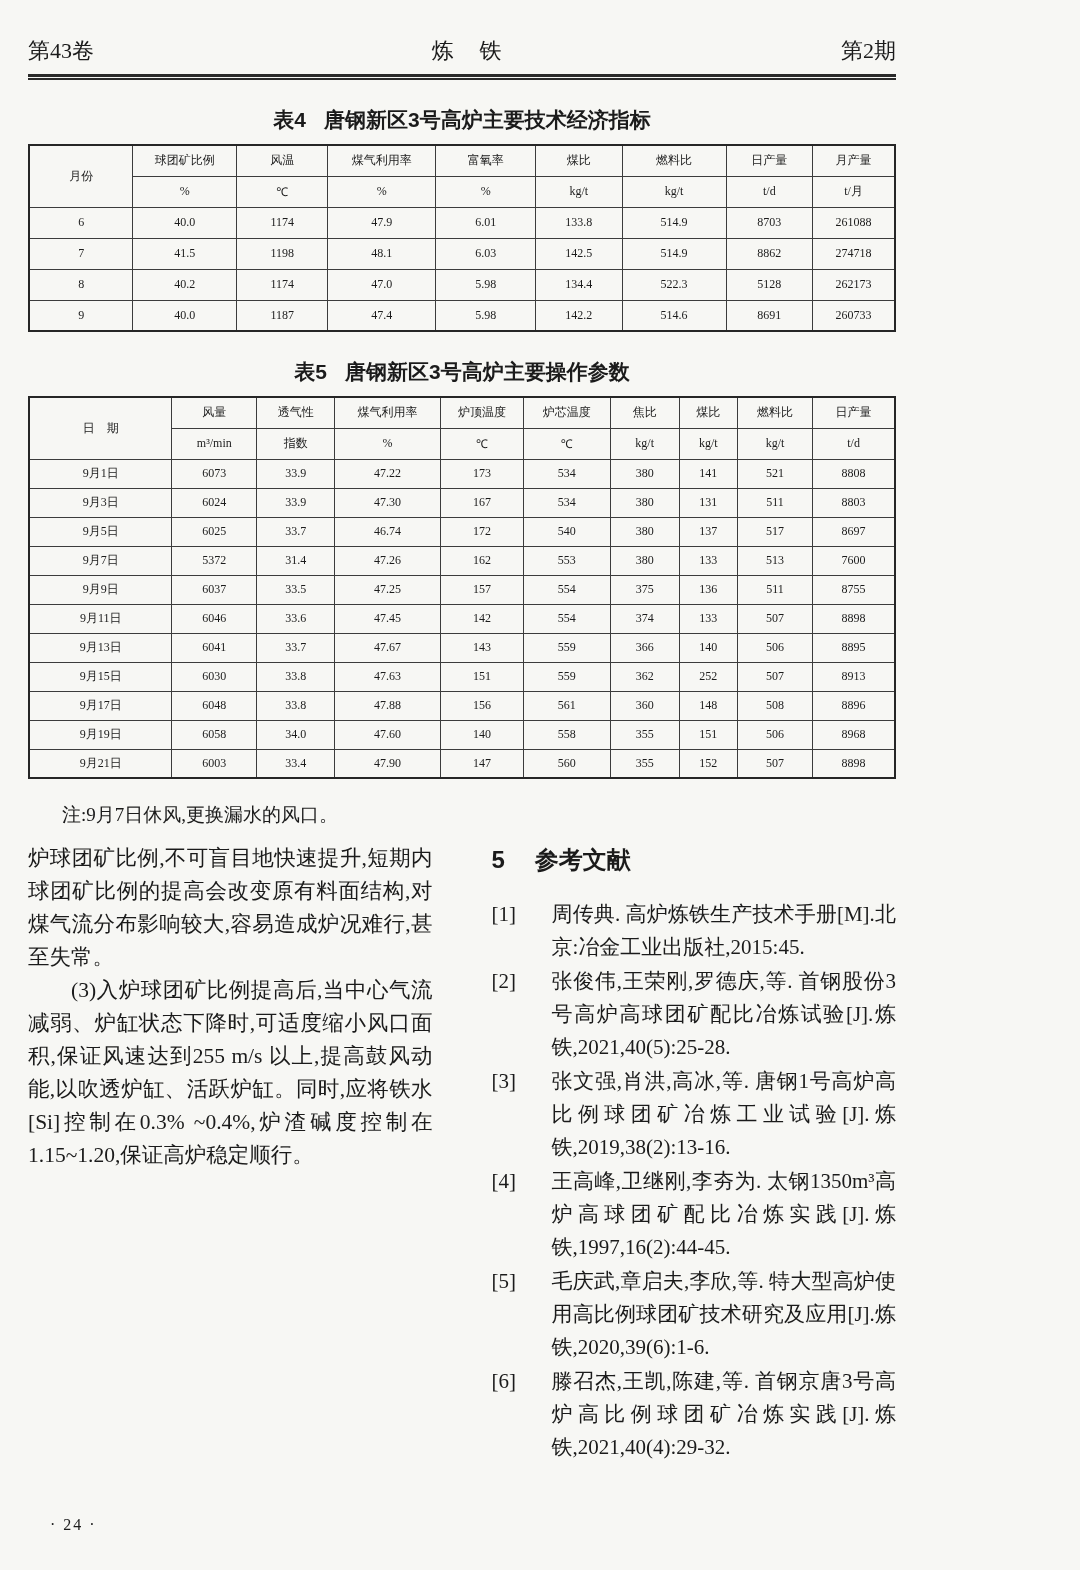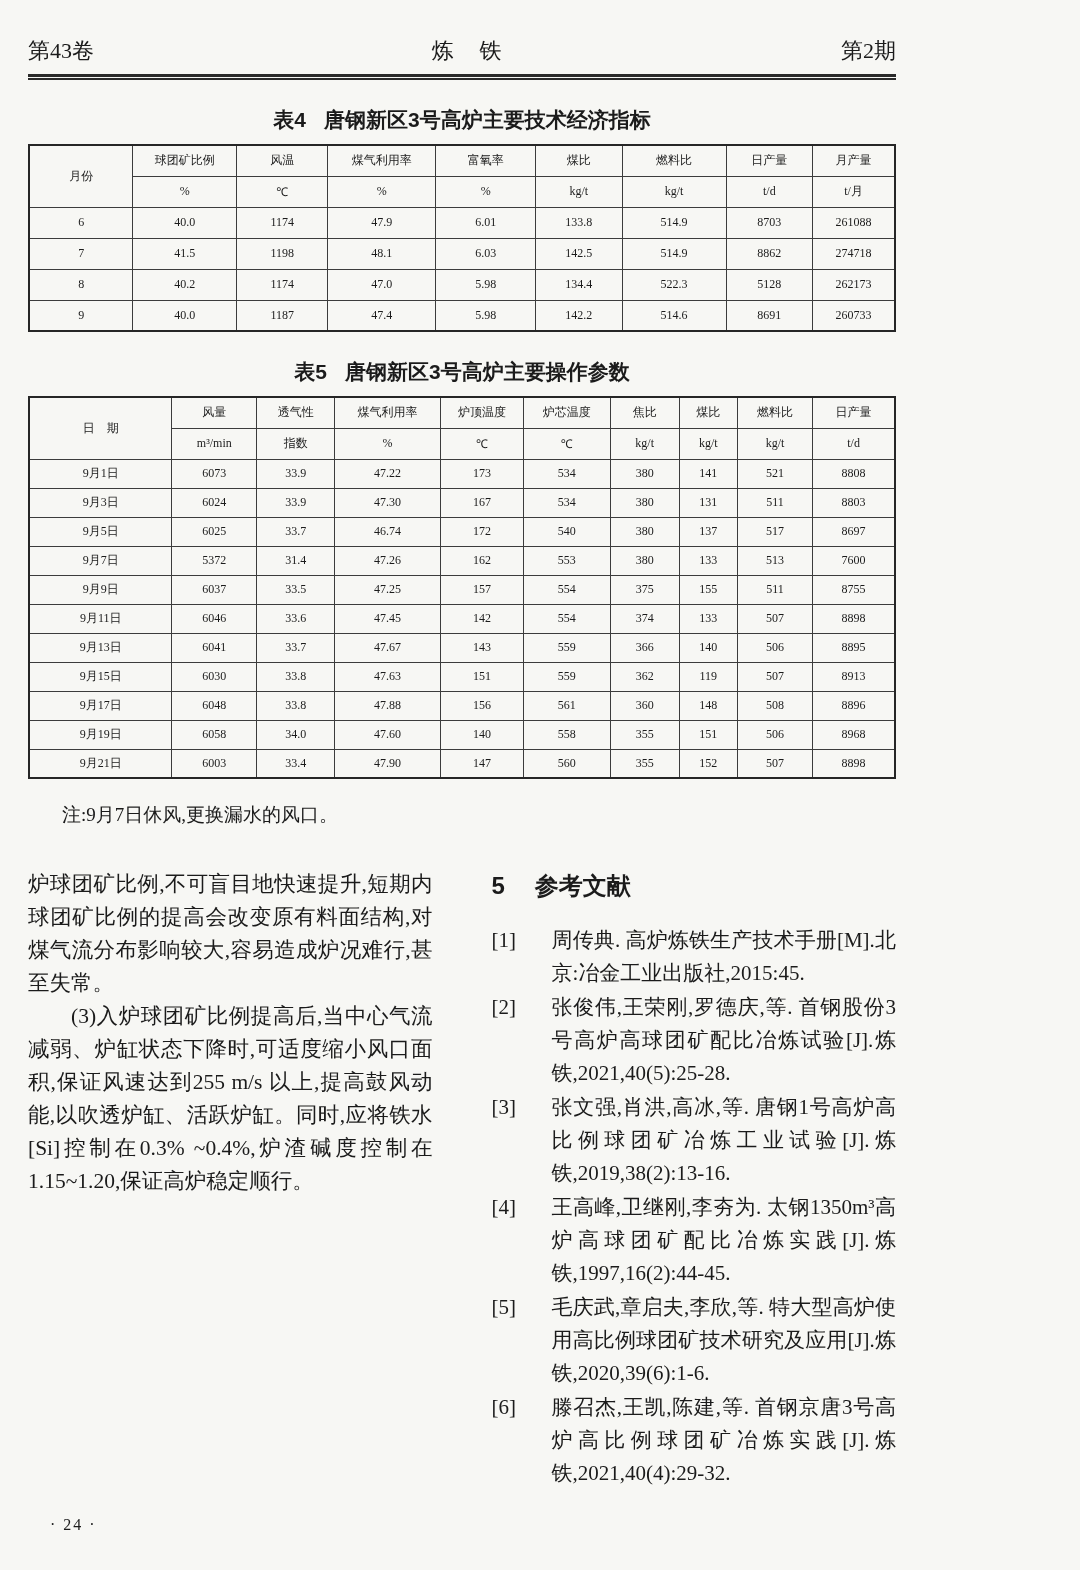--- a/index.html
+++ b/index.html
@@ -67,21 +67,21 @@
   .table-note {
     font-size: 19px;
     margin-top: 23px;
     padding-left: 34px;
   }
 
   
   .columns {
     display: flex;
     gap: 59px;
-    margin-top: 40px;
+    margin-top: 14px;
   }
   .col { flex: 1; min-width: 0; }
   .col-left p {
     margin: 0;
     font-size: 21.5px;
     line-height: 33px;
     text-align: justify;
   }
   .col-left p.indent { text-indent: 2em; }
 
@@ -299,21 +299,21 @@
           <td>7600</td>
         </tr>
         <tr>
           <td>9月9日</td>
           <td>6037</td>
           <td>33.5</td>
           <td>47.25</td>
           <td>157</td>
           <td>554</td>
           <td>375</td>
-          <td>155</td>
+          <td>136</td>
           <td>511</td>
           <td>8755</td>
         </tr>
         <tr>
           <td>9月11日</td>
           <td>6046</td>
           <td>33.6</td>
           <td>47.45</td>
           <td>142</td>
           <td>554</td>
@@ -335,21 +335,21 @@
           <td>8895</td>
         </tr>
         <tr>
           <td>9月15日</td>
           <td>6030</td>
           <td>33.8</td>
           <td>47.63</td>
           <td>151</td>
           <td>559</td>
           <td>362</td>
-          <td>119</td>
+          <td>252</td>
           <td>507</td>
           <td>8913</td>
         </tr>
         <tr>
           <td>9月17日</td>
           <td>6048</td>
           <td>33.8</td>
           <td>47.88</td>
           <td>156</td>
           <td>561</td>

